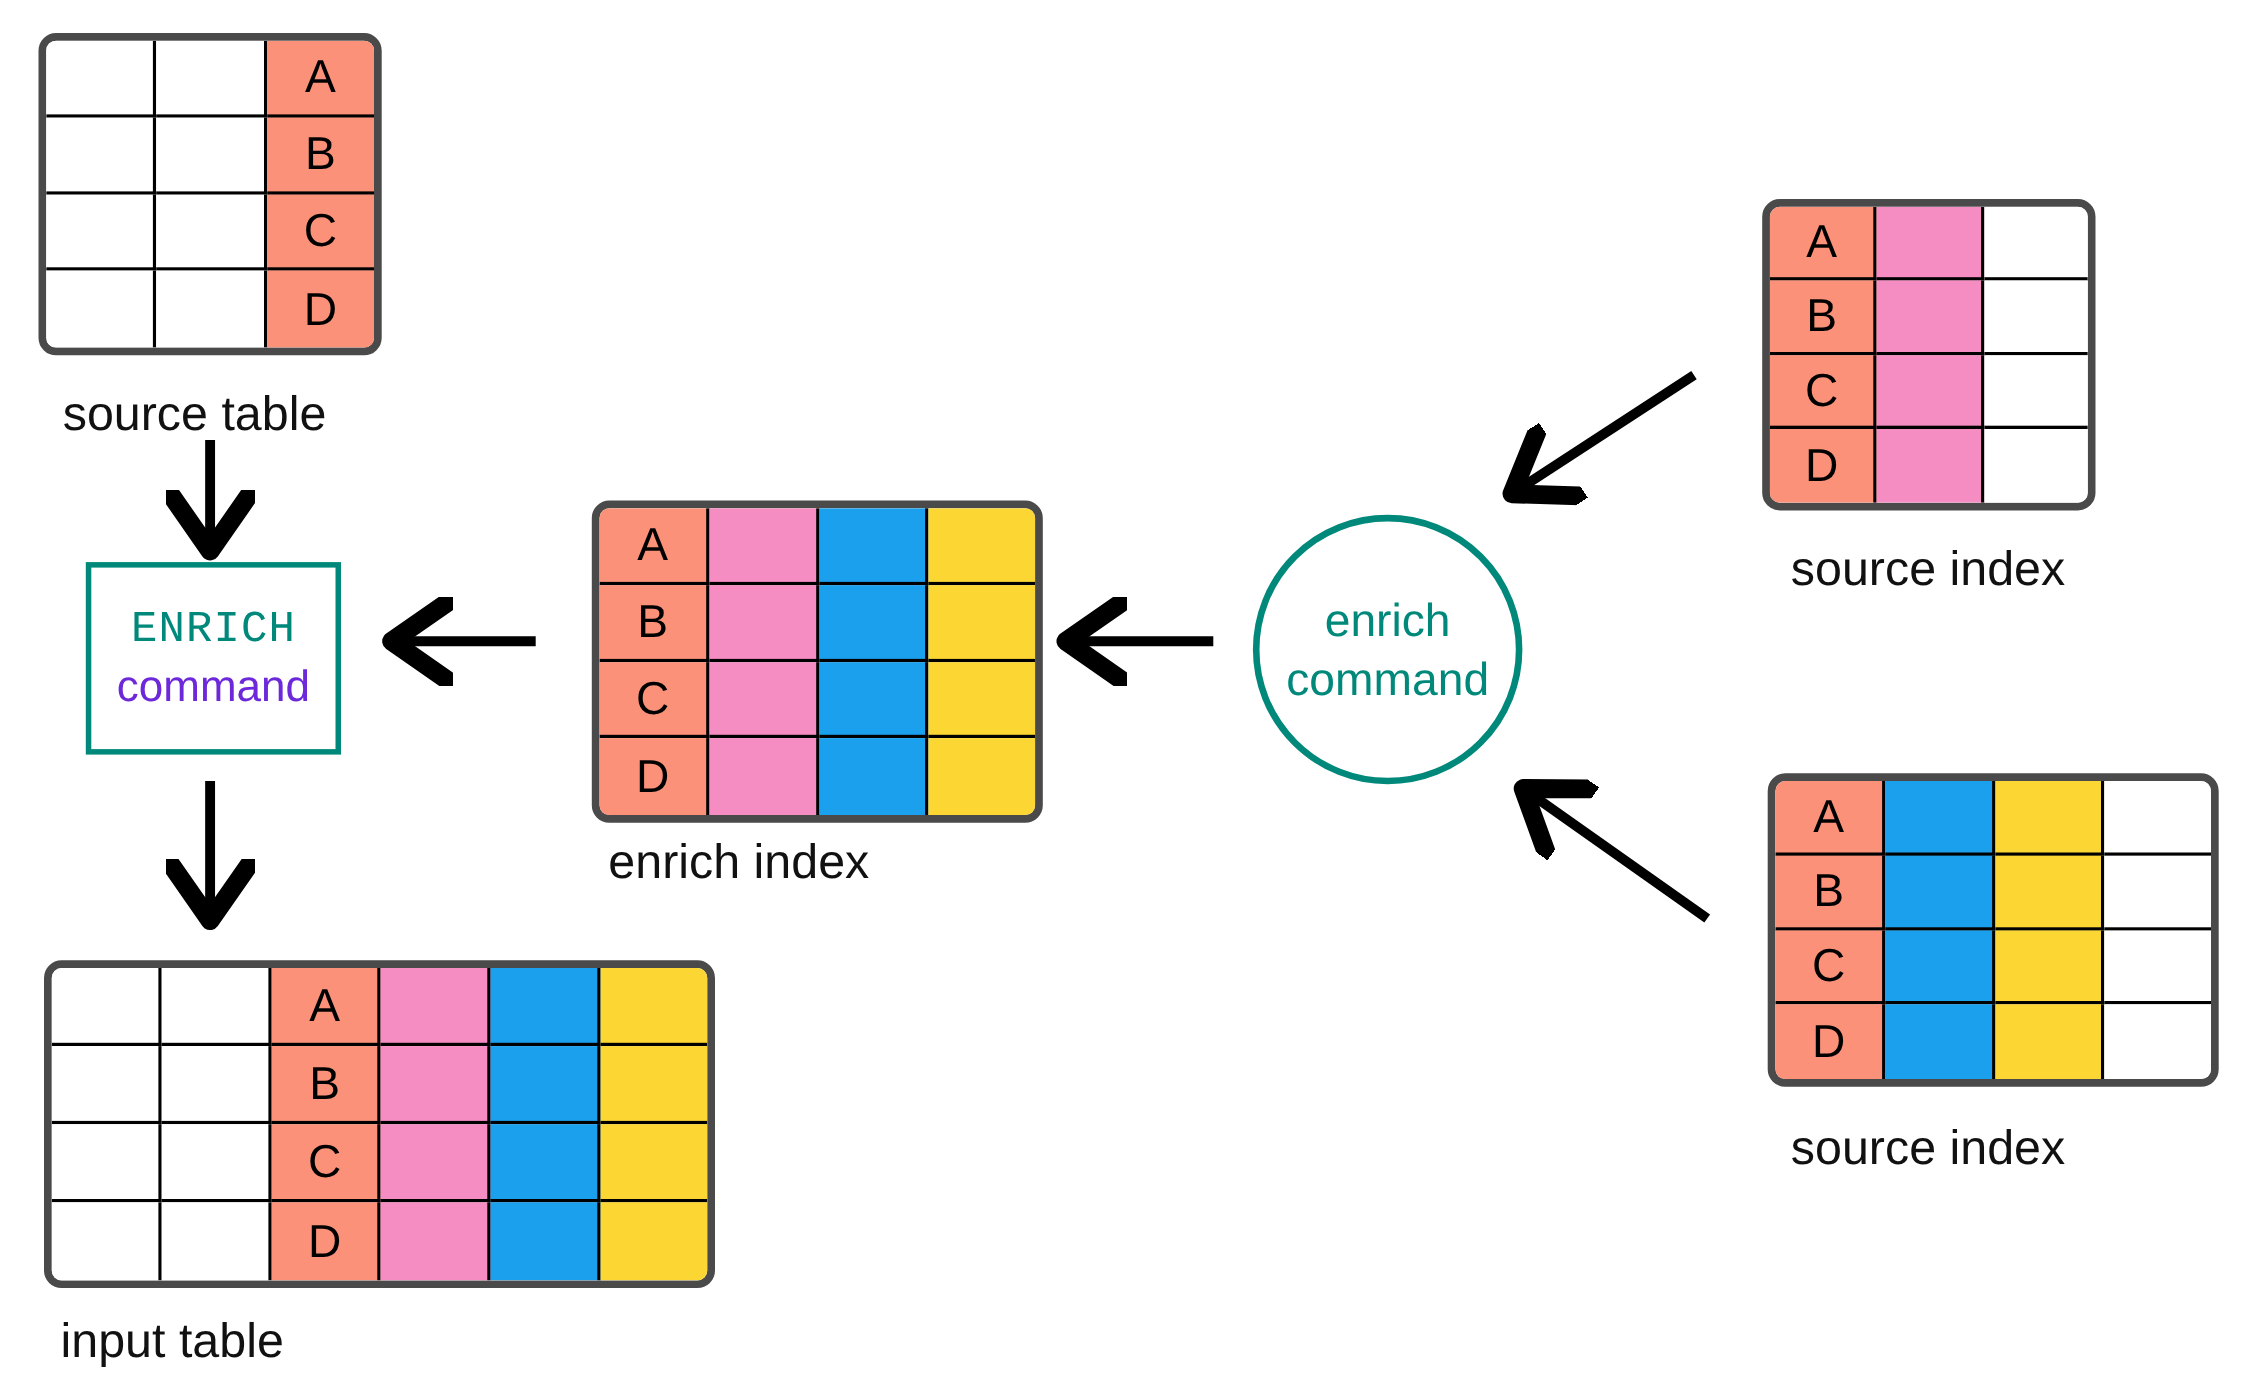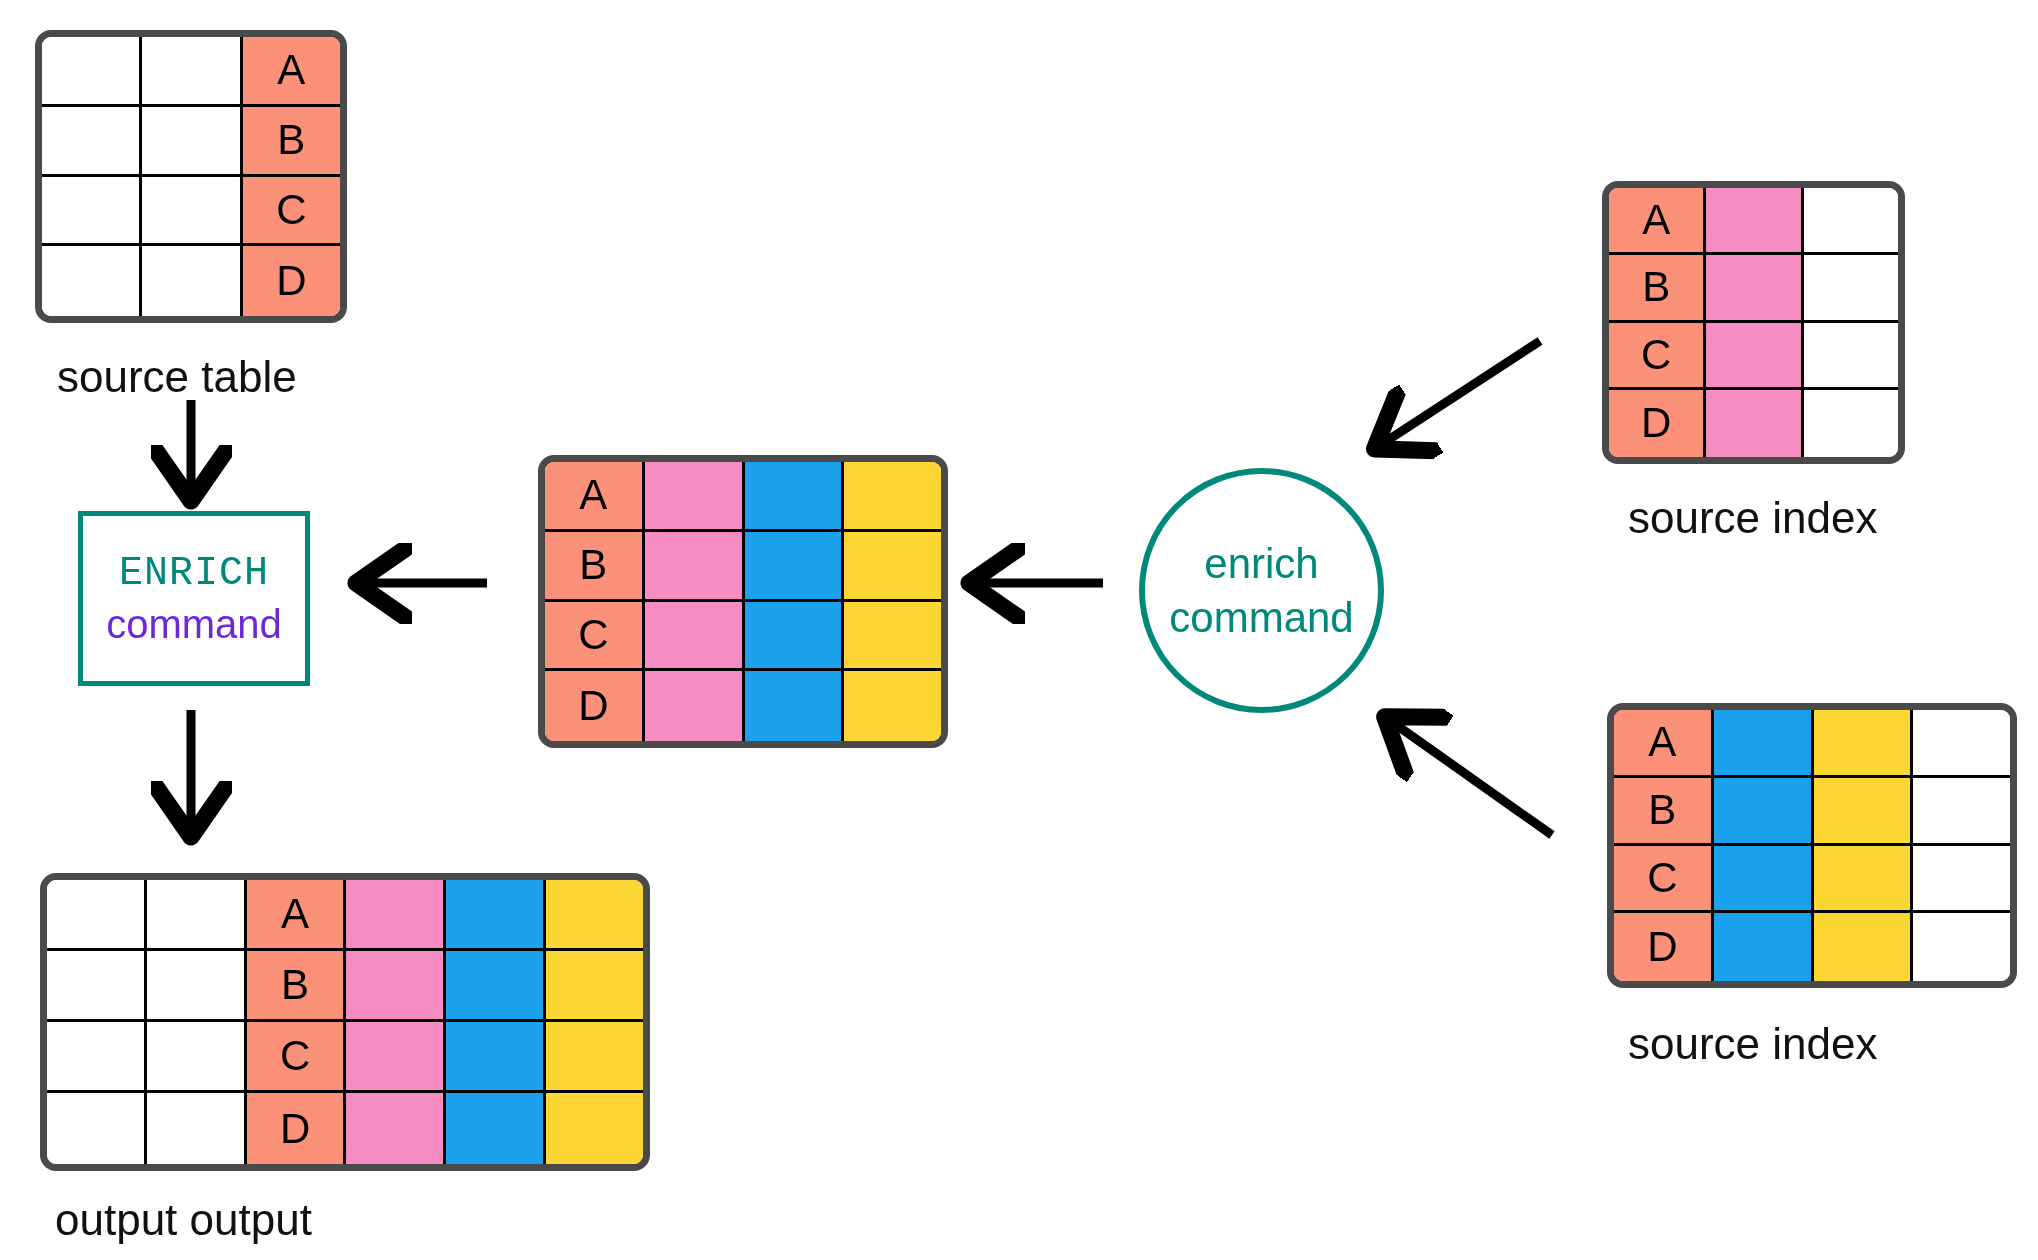--- a/index.html
+++ b/index.html
@@ -175,21 +175,21 @@
       </div>
       <div class="row">
         <div class="cell" style="background: rgb(255, 255, 255); flex: 0.166667 1 0px;"></div>
         <div class="cell" style="background: rgb(255, 255, 255); flex: 0.166667 1 0px;"></div>
         <div class="cell" style="background: rgb(251, 145, 121); flex: 0.166667 1 0px;">D</div>
         <div class="cell" style="background: rgb(245, 141, 194); flex: 0.166667 1 0px;"></div>
         <div class="cell" style="background: rgb(26, 160, 237); flex: 0.166667 1 0px;"></div>
         <div class="cell" style="background: rgb(252, 215, 52); flex: 0.166667 1 0px;"></div>
       </div>
     </div>
-  <div class="caption" style="left:55px; top:1198px;">output output</div>
+  <div class="caption" style="left:55px; top:1198px;">input table</div>
 
   <div class="tbl" id="enrich-index-table" style="left:538px; top:455px; width:410px; height:293px;">
       <div class="row">
         <div class="cell" style="background: rgb(251, 145, 121); flex: 0.25 1 0px;">A</div>
         <div class="cell" style="background: rgb(245, 141, 194); flex: 0.25 1 0px;"></div>
         <div class="cell" style="background: rgb(26, 160, 237); flex: 0.25 1 0px;"></div>
         <div class="cell" style="background: rgb(252, 215, 52); flex: 0.25 1 0px;"></div>
       </div>
       <div class="row">
         <div class="cell" style="background: rgb(251, 145, 121); flex: 0.25 1 0px;">B</div>
@@ -203,20 +203,21 @@
         <div class="cell" style="background: rgb(26, 160, 237); flex: 0.25 1 0px;"></div>
         <div class="cell" style="background: rgb(252, 215, 52); flex: 0.25 1 0px;"></div>
       </div>
       <div class="row">
         <div class="cell" style="background: rgb(251, 145, 121); flex: 0.25 1 0px;">D</div>
         <div class="cell" style="background: rgb(245, 141, 194); flex: 0.25 1 0px;"></div>
         <div class="cell" style="background: rgb(26, 160, 237); flex: 0.25 1 0px;"></div>
         <div class="cell" style="background: rgb(252, 215, 52); flex: 0.25 1 0px;"></div>
       </div>
     </div>
+  <div class="caption" style="left:553px; top:762px;">enrich index</div>
 
   <div class="policy-circle" style="left:1139px; top:468px; width:245px; height:245px;">
     <span>enrich</span>
     <span>command</span>
   </div>
 
   <div class="tbl" id="source-index-top" style="left:1602px; top:181px; width:303px; height:283px;">
       <div class="row">
         <div class="cell" style="background: rgb(251, 145, 121); flex: 0.333333 1 0px;">A</div>
         <div class="cell" style="background: rgb(245, 141, 194); flex: 0.333333 1 0px;"></div>

